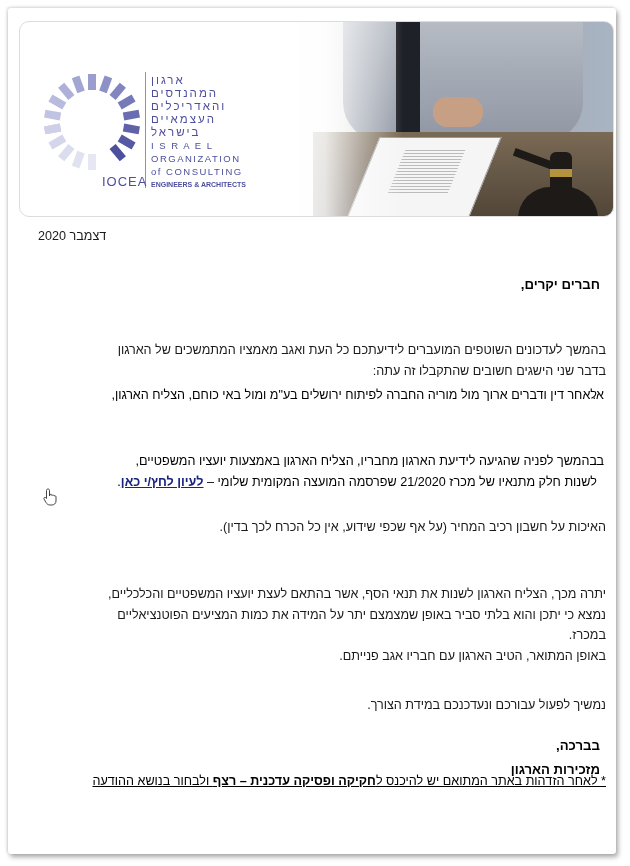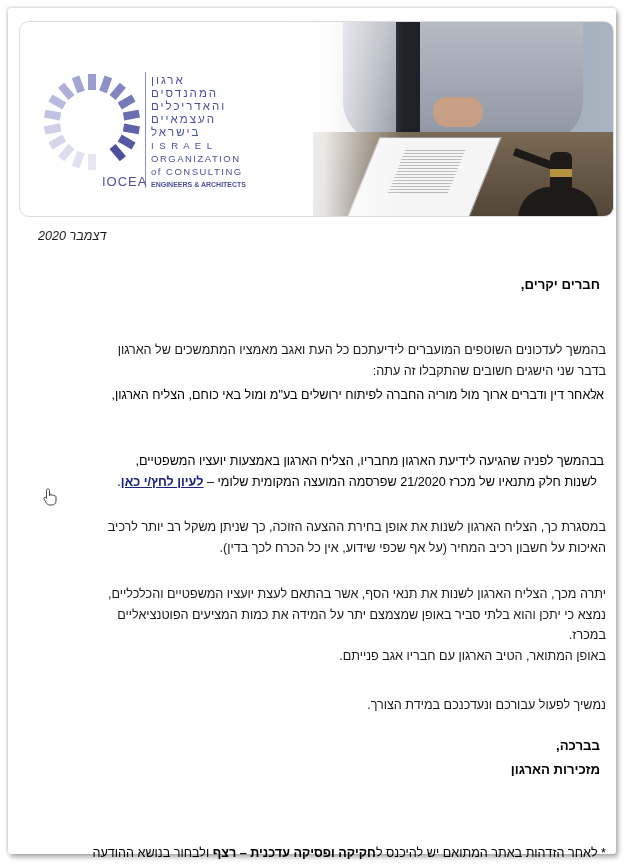--- a/index.html
+++ b/index.html
@@ -29,30 +29,30 @@
   .photo .tie { position:absolute; left:123px; top:0; width:24px; height:110px; background:#1e2127; }
   .photo .desk { position:absolute; left:40px; top:110px; width:320px; height:100px; background:linear-gradient(180deg,#7a6a55,#4a3f33); }
   .photo .fade { position:absolute; left:0; top:0; width:130px; height:194px; background:linear-gradient(90deg,#ffffff 0%,rgba(255,255,255,0.85) 40%,rgba(255,255,255,0) 100%); }
   .photo .paper { position:absolute; left:90px; top:115px; width:120px; height:80px; background:#f5f5f5; transform:skewX(-22deg); border:1px solid #999; }
   .photo .paper .lines { position:absolute; left:30px; top:12px; width:60px; height:45px; background:repeating-linear-gradient(180deg,#bbb 0 1px,transparent 1px 3px); }
   .photo .hand { position:absolute; left:160px; top:75px; width:50px; height:30px; background:#c79f84; border-radius:14px; }
   .photo .gavel-base { position:absolute; left:245px; top:165px; width:80px; height:40px; background:#1d1a18; border-radius:40px 40px 10px 10px; }
   .photo .gavel-head { position:absolute; left:277px; top:130px; width:22px; height:45px; background:#1d1a18; border-radius:6px; }
   .photo .gavel-band { position:absolute; left:277px; top:147px; width:22px; height:8px; background:#b5923d; }
   .photo .gavel-handle { position:absolute; left:240px; top:133px; width:42px; height:8px; background:#1d1a18; transform:rotate(20deg); }
-  .date { position:absolute; left:38px; top:229px; font-size:12.6px; color:#1a1a1a;font-style:italic; }
+  .date { position:absolute; left:38px; top:229px; font-size:12.6px; color:#1a1a1a; }
   .greeting { position:absolute; right:30px; top:277px; font-weight:bold; font-size:13.2px; direction:rtl; }
   .para { position:absolute; right:24px; width:582px; direction:rtl; text-align:right; line-height:20.6px; font-size:12.6px; color:#1a1a1a; }
   .list-item { position:absolute; right:24px; width:582px; direction:rtl; line-height:20.6px; font-size:12.6px; }
   .list-item .marker { position:absolute; right:2px; top:0; }
   .list-item .text { margin-right:9px; text-align:right; }
   .link { color:#1a237e; font-weight:bold; text-decoration:underline; }
   .cursor { position:absolute; left:43px; top:488px; width:16px; height:18px; }
   .sign { position:absolute; right:30px; font-weight:bold; font-size:13.2px; direction:rtl; }
-  .footnote { position:absolute; right:24px; top:846px; direction:rtl; font-size:12.6px; }
+  .footnote { position:absolute; right:24px; top:774px; direction:rtl; font-size:12.6px;text-decoration:underline; }
   b.strong { font-weight:bold; }
 </style>
 </head>
 <body>
 
 <div class="page-frame"></div>
 
 <div class="header-banner">
   <div class="logo">
     <svg class="logo-ring" viewBox="0 0 100 100" width="100" height="100">
@@ -128,21 +128,20 @@
     <div>בהמשך לפניה שהגיעה לידיעת הארגון מחבריו, הצליח הארגון באמצעות יועציו המשפטיים,</div>
     <div><span>לשנות חלק מתנאיו של מכרז 21/2020 שפרסמה המועצה המקומית שלומי – </span><a class="link">לעיון לחץ/י כאן</a><span>.</span></div>
   </div>
 </div>
 
 <svg class="cursor" viewBox="0 0 16 18">
   <path d="M5 1 C6 1 6.5 1.5 6.5 2.5 L6.5 8 L7 6.5 C8 6 9 6.5 9 7.5 L9.5 7 C10.5 6.8 11 7.3 11 8 L11.5 7.8 C12.5 7.6 13 8.2 13 9 L13 13 C13 15.5 11 17 9 17 L7 17 C5 17 4 16 3 14.5 L1 11 C0.5 10 1.5 9 2.5 9.5 L3.5 10.5 L3.5 2.5 C3.5 1.5 4 1 5 1 Z" fill="#fff" stroke="#333" stroke-width="0.9"></path>
 </svg>
 
 <div class="para" style="top:517px;">
-  <div>במסגרת כך, הצליח הארגון לשנות את אופן בחירת ההצעה הזוכה, כך שניתן משקל רב יותר לרכיב</div>
   <div>האיכות על חשבון רכיב המחיר (על אף שכפי שידוע, אין כל הכרח לכך בדין).</div>
 </div>
 
 <div class="para" style="top:584px;">
   <div>יתרה מכך, הצליח הארגון לשנות את תנאי הסף, אשר בהתאם לעצת יועציו המשפטיים והכלכליים,</div>
   <div>נמצא כי יתכן והוא בלתי סביר באופן שמצמצם יתר על המידה את כמות המציעים הפוטנציאליים</div>
   <div>במכרז.</div>
   <div>באופן המתואר, הטיב הארגון עם חבריו אגב פנייתם.</div>
 </div>
 

